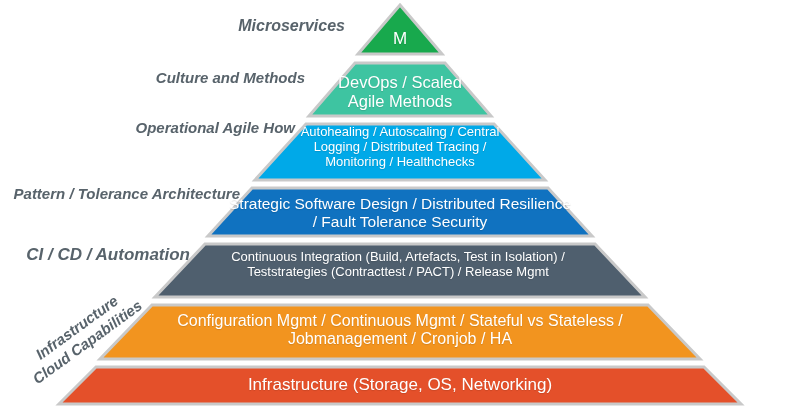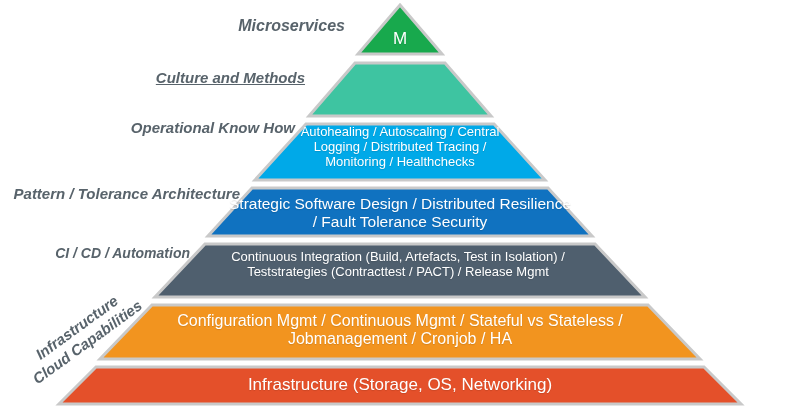--- a/index.html
+++ b/index.html
@@ -79,42 +79,44 @@
 
     <polygon class="tier-shape" points="205,244 595,244 645,297 155,297" fill="#4F5F6E"></polygon>
 
     <polygon class="tier-shape" points="152,305 648,305 700,359 100,359" fill="#F2941F"></polygon>
 
     <polygon class="tier-shape" points="96,367 704,367 741,404 59,404" fill="#E4502A"></polygon>
   </svg>
 
   <div class="tier-text t1-text" style="left:358px; top:29px; width:84px;">M</div>
 
+  <div class="tier-text t2-text" style="left:315px; top:73px; width:170px;">DevOps / Scaled
+Agile Methods</div>
 
   <div class="tier-text t3-text" style="left:258px; top:125px; width:284px;">Autohealing / Autoscaling / Central
 Logging / Distributed Tracing /
 Monitoring / Healthchecks</div>
 
   <div class="tier-text t4-text" style="left:215px; top:195px; width:370px;">Strategic Software Design / Distributed Resilience
 / Fault Tolerance Security</div>
 
   <div class="tier-text t5-text" style="left:163px; top:250px; width:470px;">Continuous Integration (Build, Artefacts, Test in Isolation) /
 Teststrategies  (Contracttest / PACT) /  Release Mgmt</div>
 
   <div class="tier-text t6-text" style="left:110px; top:312px; width:580px;">Configuration Mgmt / Continuous Mgmt / Stateful vs Stateless /
 Jobmanagement / Cronjob  / HA</div>
 
   <div class="tier-text t7-text" style="left:70px; top:375px; width:660px;">Infrastructure (Storage, OS, Networking)</div>
 
   <div class="side-label" style="left:150px; top:17px; width:195px; font-size:16px;">Microservices</div>
 
-  <div class="side-label" style="left:110px; top:69px; width:195px; font-size:15px;text-decoration:underline;">Culture and Methods</div>
+  <div class="side-label" style="left:110px; top:69px; width:195px; font-size:15px;">Culture and Methods</div>
 
-  <div class="side-label" style="left:60px; top:119px; width:235px; font-size:15px;">Operational Know How</div>
+  <div class="side-label" style="left:60px; top:119px; width:235px; font-size:15px;">Operational Agile How</div>
 
   <div class="side-label" style="left:0px; top:185px; width:240px; font-size:15px;">Pattern / Tolerance Architecture</div>
 
-  <div class="side-label" style="left:0px; top:245px; width:190px; font-size:14px;text-align:right;">CI / CD / Automation</div>
+  <div class="side-label" style="left:0px; top:245px; width:190px; font-size:17px;text-align:right;">CI / CD / Automation</div>
 
   <div class="side-label rotated" style="left:-8px; top:317px; width:180px; font-size:15px; transform:rotate(-36deg);">Infrastructure
 Cloud Capabilities</div>
 
 </div>
 
 </body></html>

